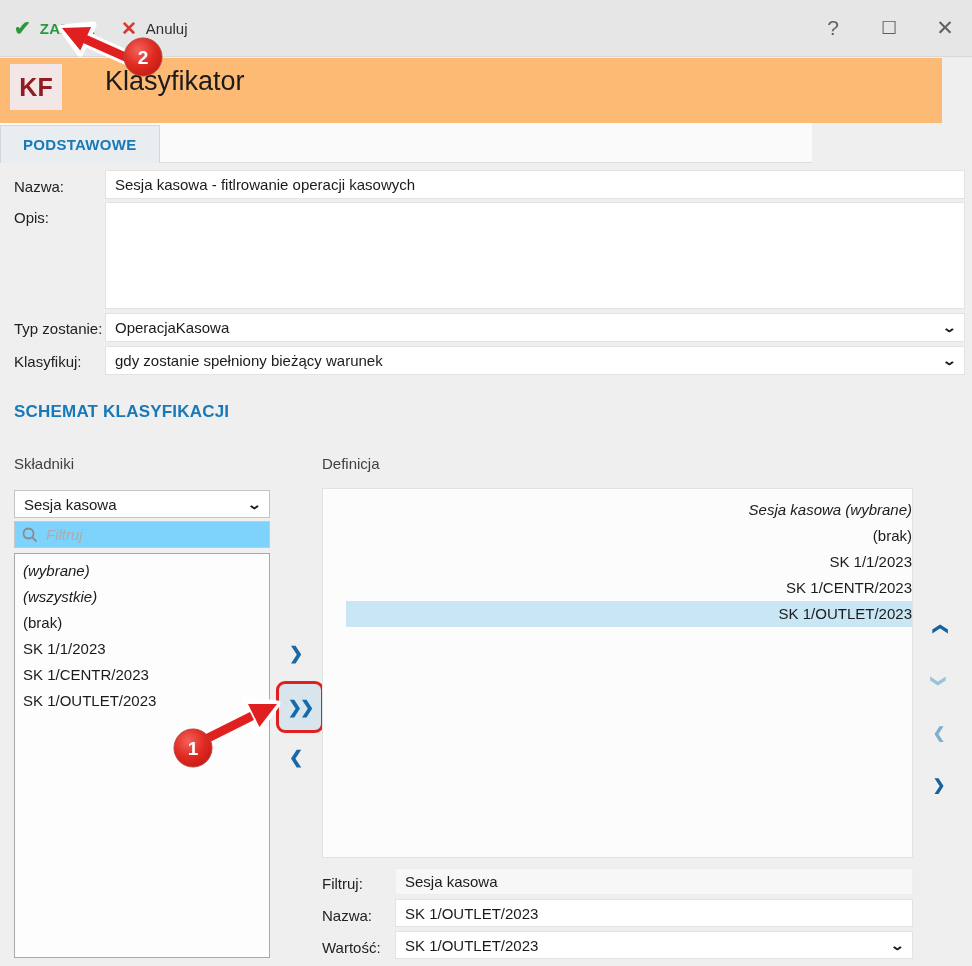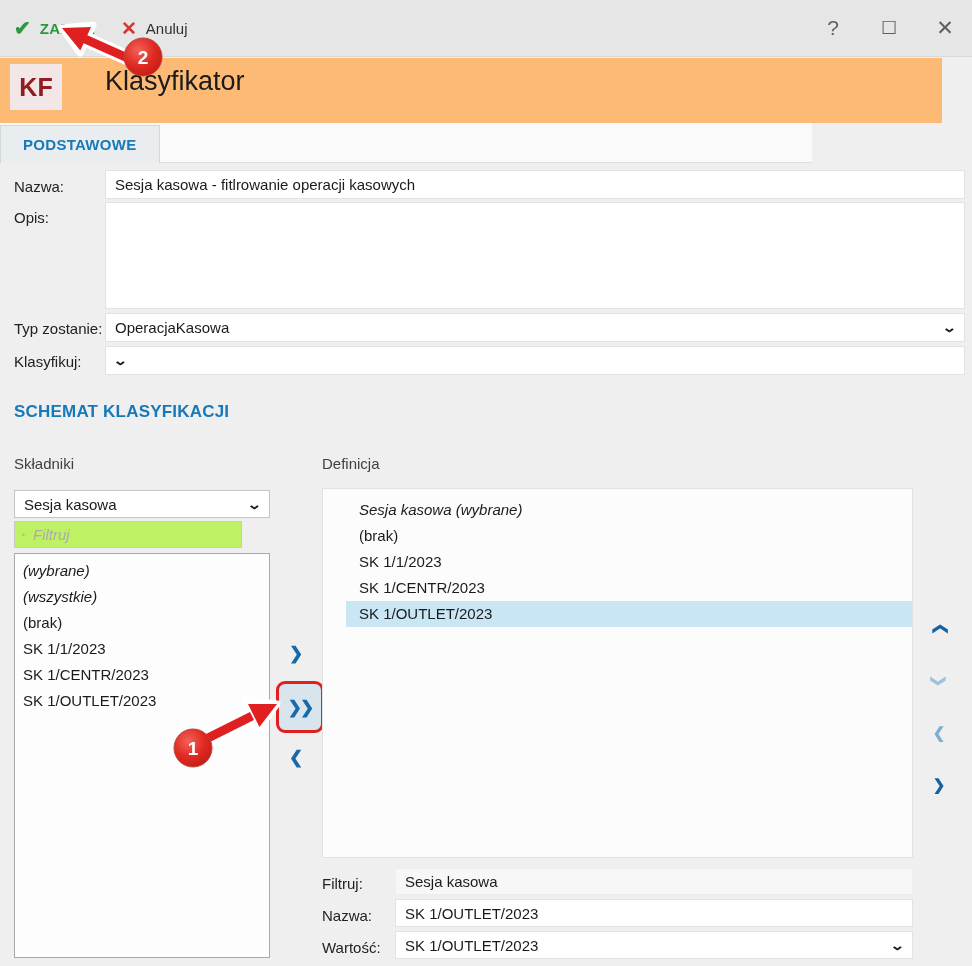--- a/index.html
+++ b/index.html
@@ -45,42 +45,42 @@
   textarea.opis { position:absolute; resize:none; background:#fff; border:1px solid #e3e3e3;
             font-family:"Liberation Sans", sans-serif; font-size:15px; padding:4px 9px; outline:none; }
 
   .section-title { position:absolute; left:14px; top:402px; color:#1779b8;
                    font-size:17px; font-weight:bold; letter-spacing:.2px; }
 
   .panel-label { position:absolute; color:#404040; font-size:15px; }
 
   
   .attr-select { left:14px; top:490px; width:256px; height:28px; border:1px solid #c4c4c4; }
-  .filter-box { position:absolute; left:14px; top:521px; width:228px; height:27px;
-                background:#bef264; border:1px solid #c9c9c9; display:flex; align-items:center; padding:0 7px; gap:8px; }
+  .filter-box { position:absolute; left:14px; top:521px; width:256px; height:27px;
+                background:#7dd3fc; border:1px solid #c9c9c9; display:flex; align-items:center; padding:0 7px; gap:8px; }
   .filter-box input { border:none; outline:none; flex:1; font-family:"Liberation Sans", sans-serif;
                 font-size:15px; font-style:italic; color:#555; background:transparent; }
   .filter-box input::placeholder { color:#ababab; font-style:italic; }
   .left-list { position:absolute; left:14px; top:553px; width:256px; height:405px;
                background:#fdfdfd; border:1px solid #a9a9a9; padding-top:4px; overflow:hidden; }
   .list-row { height:26px; line-height:26px; font-size:15px; color:#1b1b1b; padding-left:8px;
               white-space:nowrap; }
   .list-row.italic { font-style:italic; }
 
   
   .xfer { position:absolute; color:#1769a8; font-weight:bold; font-size:17px; text-align:center; }
   .xfer-all { position:absolute; left:276px; top:681px; width:48px; height:52px;
               background:#d9e5ed; border:3px solid #e02020; border-radius:9px;
               display:flex; align-items:center; justify-content:center;
               color:#1769a8; font-weight:bold; font-size:17px; letter-spacing:-2px; }
 
   
   .def-list { position:absolute; left:322px; top:488px; width:591px; height:370px;
               background:#fcfcfc; border:1px solid #e2e2e2; padding-top:8px; overflow:hidden; }
-  .def-list .list-row { margin-left:23px; padding-left:13px; }
+  .def-list .list-row { margin-left:23px; padding-left:13px;text-align:right; }
   .def-list .list-row.selected { background:#c8e6f4; }
 
   .nav-chev { position:absolute; left:928px; width:22px; text-align:center;
               font-size:15px; font-weight:bold; }
   .nav-up    { top:620px; color:#16629f; }
   .nav-down  { top:672px; color:#9cc3dc; }
   .nav-left  { top:724px; color:#7fafd0; }
   .nav-right { top:776px; color:#16629f; }
 
   .ro-field { background:#f7f7f7; border:1px solid #ededed; }
@@ -127,20 +127,21 @@
   <textarea class="opis" style="left: 105px; top: 202px; width: 860px; height: 107px;" value=""></textarea>
 
   <div class="flabel" style="left:14px; top:320px;">Typ zostanie:</div>
   <div class="finput fselect" style="left:105px; top:313px; width:860px; height:29px;">
     <span>OperacjaKasowa</span>
     <span class="chev">⌄</span>
   </div>
 
   <div class="flabel" style="left:14px; top:353px;">Klasyfikuj:</div>
   <div class="finput fselect" style="left:105px; top:346px; width:860px; height:29px;">
+    <span>gdy zostanie spełniony bieżący warunek</span>
     <span class="chev">⌄</span>
   </div>
 
   <div class="section-title">SCHEMAT KLASYFIKACJI</div>
 
   <div class="panel-label" style="left:14px; top:455px;">Składniki</div>
 
   <div class="finput fselect attr-select">
     <span>Sesja kasowa</span>
     <span class="chev">⌄</span>

